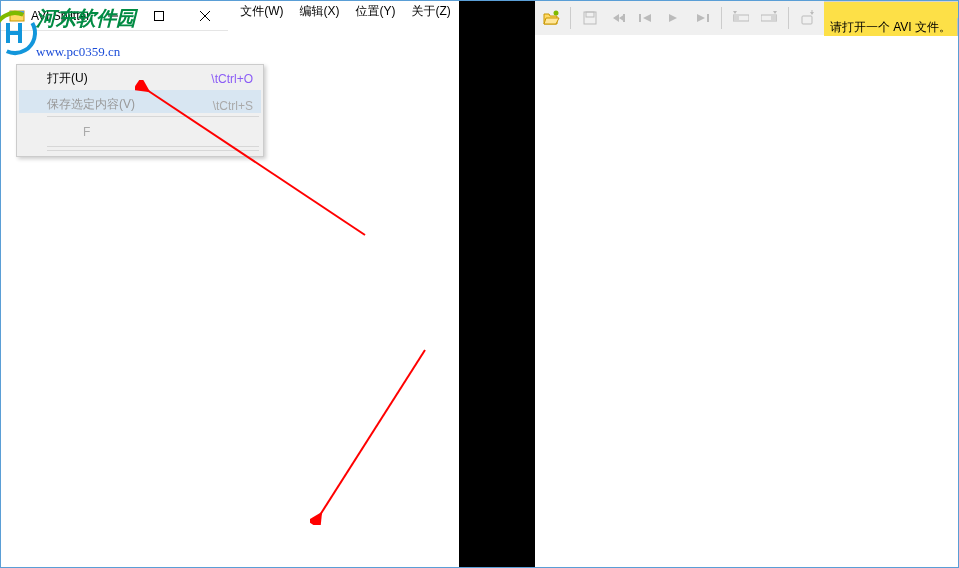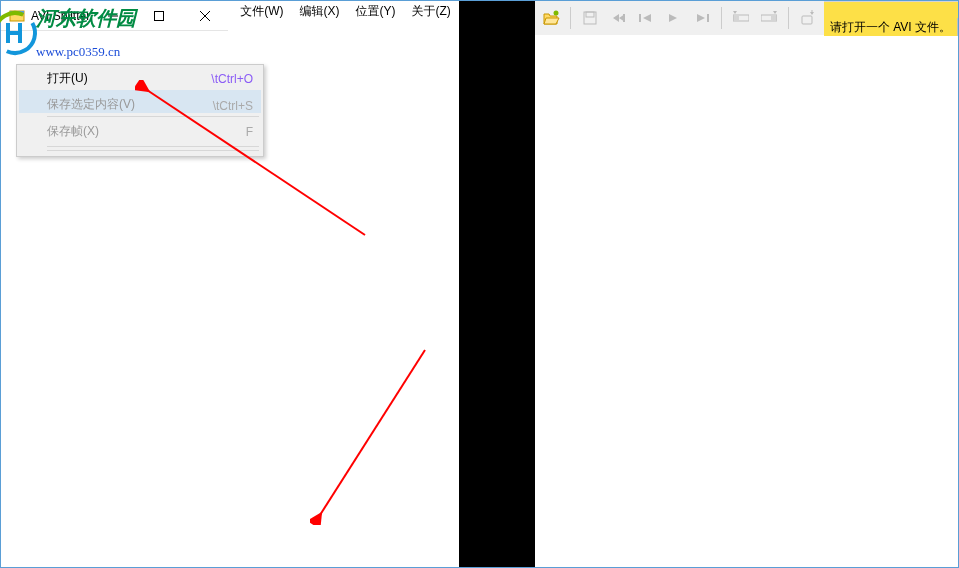--- a/index.html
+++ b/index.html
@@ -299,21 +299,20 @@
   <div class="dropdown-item">
     <span class="dropdown-label">打开(U)</span>
     <span class="dropdown-shortcut">\tCtrl+O</span>
   </div>
   <div class="dropdown-item disabled highlighted">
     <span class="dropdown-label">保存选定内容(V)</span>
     <span class="dropdown-shortcut">\tCtrl+S</span>
   </div>
   <div class="dropdown-separator"></div>
   <div class="dropdown-item disabled">
-    <span class="dropdown-label">保存帧(X)</span>
     <span class="dropdown-shortcut">F</span>
   </div>
   <div class="dropdown-separator"></div>
   <div class="dropdown-separator"></div>
 </div>
 
 <svg class="arrow" style="top:80px;left:135px;" width="250" height="170">
   <defs>
       <marker id="ah1" markerWidth="10" markerHeight="10" refX="2" refY="5" orient="auto">
         <path d="M8 1 L0 5 L8 9 Z" fill="#ff0000"></path>

